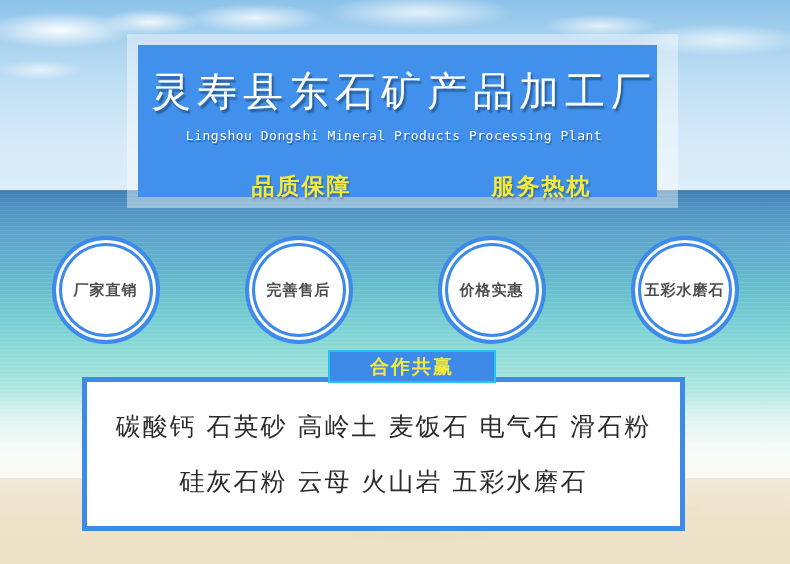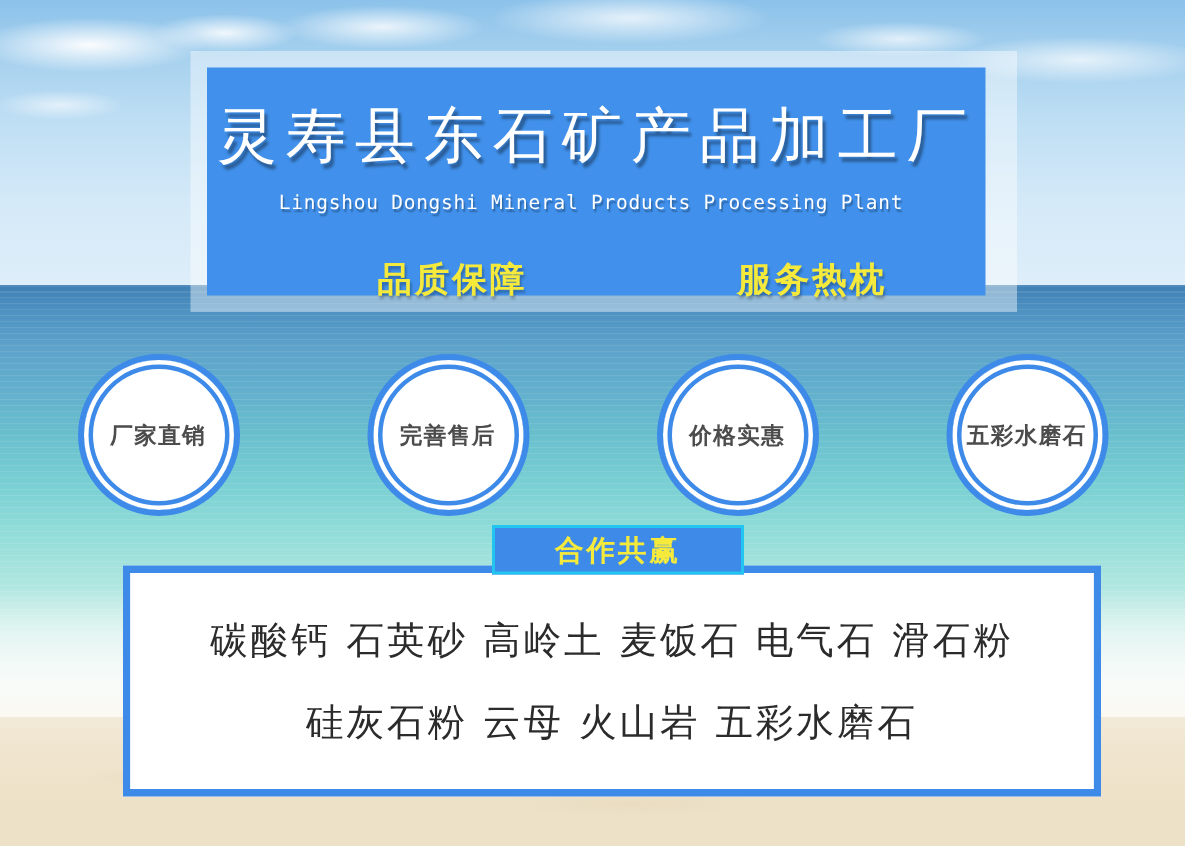--- a/index.html
+++ b/index.html
@@ -67,21 +67,21 @@
   .banner-halo{
     position:absolute;left:127px;top:34px;width:551px;height:174px;
     background:rgba(255,255,255,.42);
   }
   .banner{
     position:absolute;left:138px;top:45px;width:519px;height:152px;
     background:#4191ec;
   }
   .banner-title{
     position:absolute;left:138px;top:64px;width:519px;
-    text-align:center;
+    text-align:right;
     font-family:"DejaVu Serif","Liberation Serif",serif;
     font-size:40px;line-height:54px;letter-spacing:6px;
     color:#ffffff;white-space:nowrap;
     text-shadow:2px 3px 2px rgba(0,0,0,.38);
   }
   .banner-subtitle{
     position:absolute;left:138px;top:126px;width:512px;
     text-align:center;
     font-family:"DejaVu Sans Mono","Liberation Mono",monospace;
     font-size:13px;line-height:20px;letter-spacing:.5px;
@@ -124,21 +124,21 @@
     background:#3d8ae8;border:2px solid #22c4f0;
     display:flex;align-items:center;justify-content:center;
     z-index:4;
   }
   .products-tab-label{
     font-family:"DejaVu Sans","Liberation Sans",sans-serif;
     font-size:19px;font-weight:bold;letter-spacing:2px;
     color:#f5ea3c;white-space:nowrap;
   }
   .products-box{
-    position:absolute;left:82px;top:377px;width:652px;height:154px;
+    position:absolute;left:82px;top:377px;width:603px;height:154px;
     border:5px solid #3d8ae8;background:#ffffff;
     box-sizing:border-box;
     z-index:3;
     text-decoration:underline;
   }
   .products-inner{
     position:absolute;left:0;top:0;right:0;bottom:0;
     border:3px solid #ffffff;background:#ffffff;
     box-sizing:border-box;
     display:flex;flex-direction:column;

